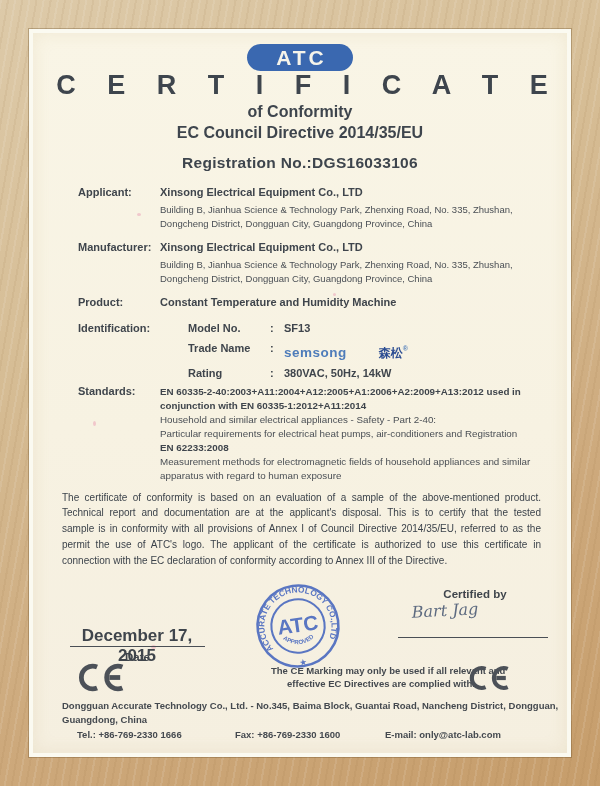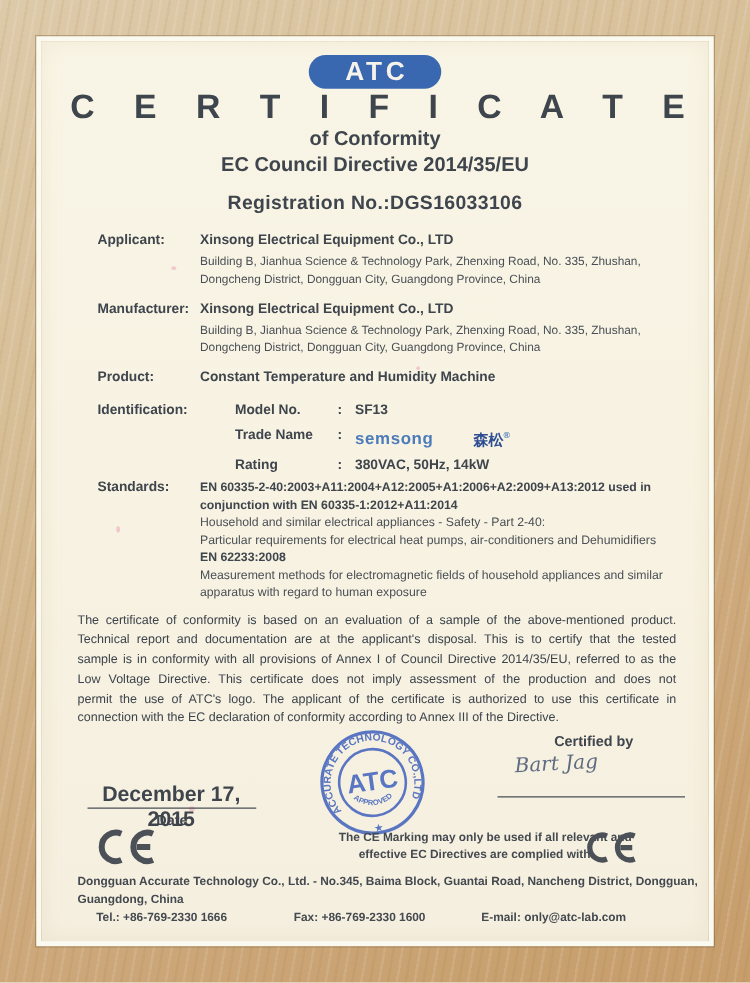--- a/index.html
+++ b/index.html
@@ -147,33 +147,32 @@
         </div>
       </div>
     </div>
 
     <div class="frow mt5">
       <div class="flabel">Standards:</div>
       <div class="fvalue">
         <div class="std-line std-bold">EN 60335-2-40:2003+A11:2004+A12:2005+A1:2006+A2:2009+A13:2012 used in</div>
         <div class="std-line std-bold">conjunction with EN 60335-1:2012+A11:2014</div>
         <div class="std-line">Household and similar electrical appliances - Safety - Part 2-40:</div>
-        <div class="std-line">Particular requirements for electrical heat pumps, air-conditioners and Dehumidifiers</div>
+        <div class="std-line">Particular requirements for electrical heat pumps, air-conditioners and Registration</div>
         <div class="std-line std-bold">EN 62233:2008</div>
         <div class="std-line">Measurement methods for electromagnetic fields of household appliances and similar</div>
         <div class="std-line">apparatus with regard to human exposure</div>
       </div>
     </div>
   </div>
 
   <div class="para">
     <div class="jline">The certificate of conformity is based on an evaluation of a sample of the above-mentioned product.</div>
     <div class="jline">Technical report and documentation are at the applicant's disposal. This is to certify that the tested</div>
     <div class="jline">sample is in conformity with all provisions of Annex I of Council Directive 2014/35/EU, referred to as the</div>
-    <div class="jline">Low Voltage Directive. This certificate does not imply assessment of the production and does not</div>
     <div class="jline">permit the use of ATC's logo. The applicant of the certificate is authorized to use this certificate in</div>
     <div class="jlast">connection with the EC declaration of conformity according to Annex III of the Directive.</div>
   </div>
 
   <div class="bottom">
 
     <svg class="stamp" viewBox="0 0 100 100">
       <circle cx="50" cy="50" r="47" fill="none" stroke="#4d6cc0" stroke-width="3"></circle>
       <circle cx="50" cy="50" r="31" fill="none" stroke="#4d6cc0" stroke-width="2.4"></circle>
       <path id="ringArc" d="M 18.1 72.4 A 39 39 0 1 1 81.9 72.4" fill="none"></path>

